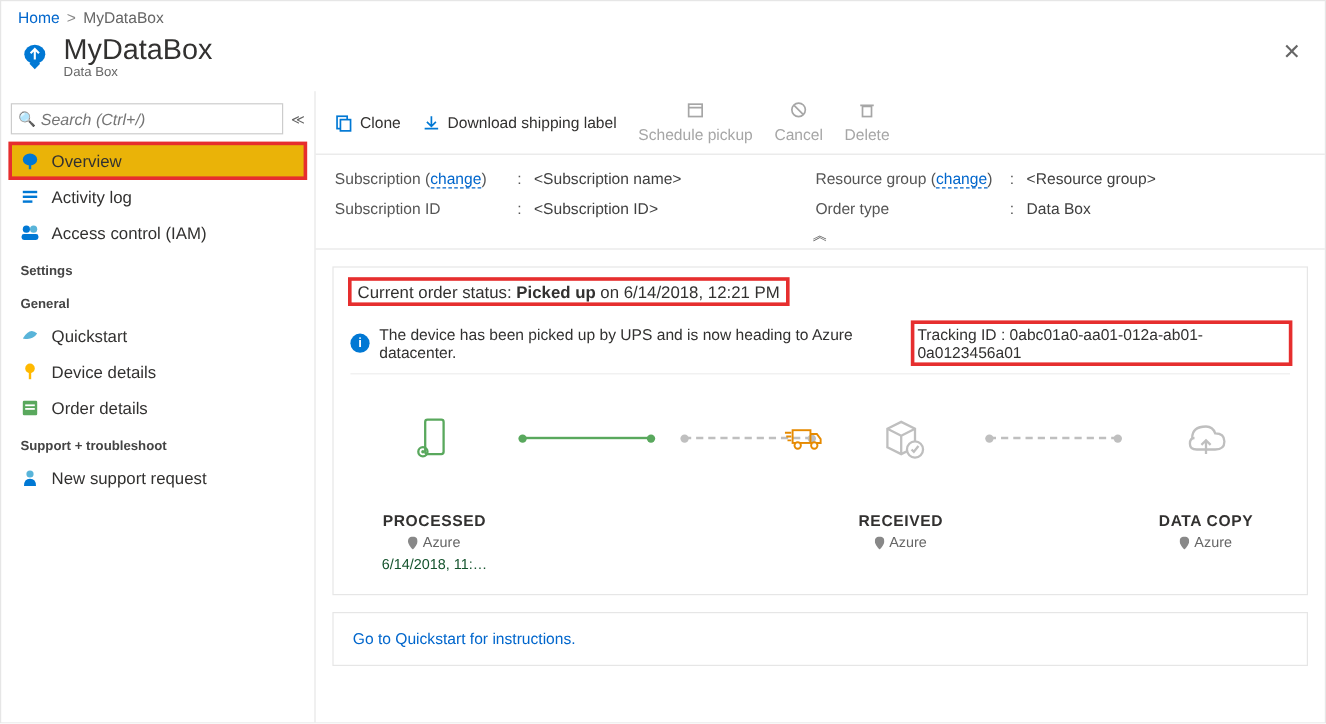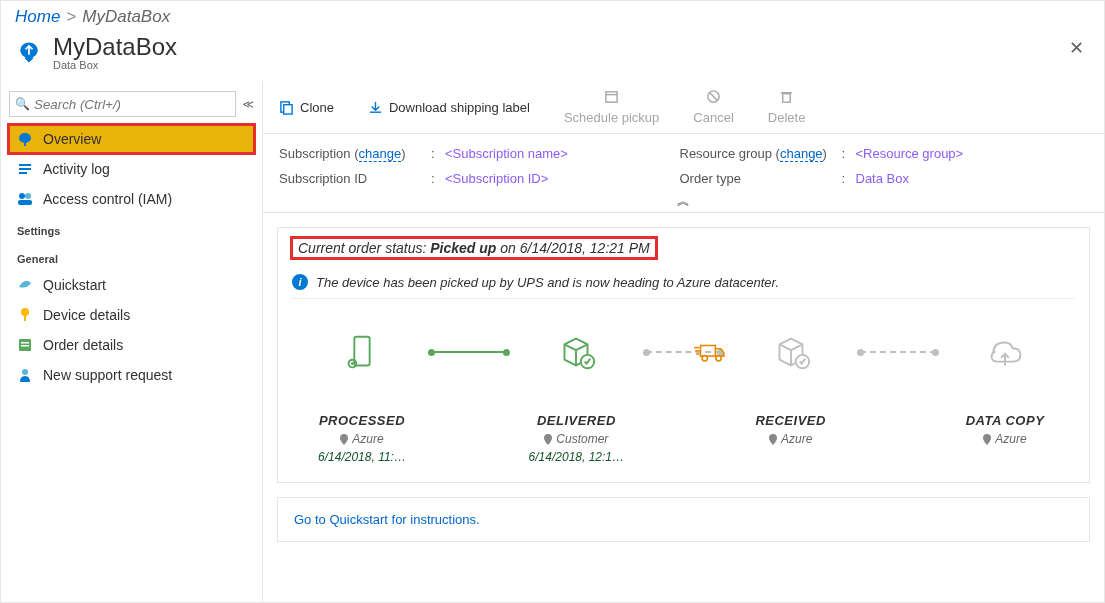--- a/index.html
+++ b/index.html
@@ -1,20 +1,20 @@
 <!DOCTYPE html>
 <html><head>
 <meta charset="utf-8">
 <style>
   * { box-sizing: border-box; margin: 0; padding: 0; font-family: "Segoe UI", Arial, sans-serif; }
   body { width: 1105px; height: 603px; overflow: hidden; background: #fff; color: #323130; font-size: 13px; }
   a { color: #0066cc; text-decoration: none; cursor: pointer; }
   .root { display: flex; flex-direction: column; height: 100%; border: 1px solid #e6e6e6; }
   
-  .breadcrumb { padding: 6px 14px 2px 14px; font-size: 17px; display: flex; align-items: center; gap: 6px; color: #666; font-style: italic; }
+  .breadcrumb { padding: 6px 14px 2px 14px; font-size: 13px; display: flex; align-items: center; gap: 6px; color: #666; }
   .breadcrumb .sep { color: #888; }
   
   .blade-header { display: flex; align-items: flex-start; padding: 4px 14px 10px 14px; justify-content: space-between; }
   .blade-title-wrap { display: flex; align-items: center; gap: 10px; }
   .blade-icon { width: 28px; height: 28px; }
   .blade-title { font-size: 24px; font-weight: 400; color: #323130; }
   .blade-subtitle { font-size: 11px; color: #666; margin-top: -2px; }
   .close-x { font-size: 18px; color: #666; cursor: pointer; padding: 4px 6px; }
   
   .body { display: flex; flex: 1; min-height: 0; }
@@ -24,33 +24,33 @@
   .search-input { flex: 1; border: 1px solid #ccc; padding: 4px 6px 4px 24px; font-style: italic; color: #555; height: 26px; }
   .search-icon { position: absolute; left: 6px; top: 6px; color: #888; font-size: 12px; }
   .collapse-caret { margin-left: 6px; color: #666; font-size: 11px; cursor: pointer; }
   .nav-item { display: flex; align-items: center; gap: 10px; padding: 6px 8px; cursor: pointer; font-size: 14px; }
   .nav-item svg, .nav-item .ic { width: 16px; height: 16px; flex: 0 0 16px; }
   .nav-item.selected { background: #eab308; }
   .nav-section { font-weight: 700; font-size: 11px; color: #444; text-transform: none; padding: 10px 8px 4px 8px; }
   .highlight-red { outline: 3px solid #e62e2e; outline-offset: -1px; }
   
   .main { flex: 1; display: flex; flex-direction: column; min-width: 0; padding: 0 0 0 0; }
-  .toolbar { display: flex; align-items: center; gap: 34px; padding: 8px 16px; border-bottom: 1px solid #e6e6e6; font-size: 13px; }
+  .toolbar { display: flex; align-items: center; gap: 18px; padding: 8px 16px; border-bottom: 1px solid #e6e6e6; font-size: 13px; }
   .toolbar .tbtn { display: flex; align-items: center; gap: 6px; cursor: pointer; color: #323130; }
   .toolbar .tbtn.disabled { color: #a6a6a6; cursor: default; flex-direction: column; }
   .toolbar .tbtn svg { width: 15px; height: 15px; }
   .essentials { padding: 12px 16px 4px 16px; display: grid; grid-template-columns: 150px 12px 1fr 160px 12px 1fr; row-gap: 10px; column-gap: 2px; font-size: 13px; align-items: center; }
   .ess-label { color: #555; }
   .ess-colon { color: #555; }
-  .ess-value { color: #8b5cf6; }
+  .ess-value { color: #404040; }
   .ess-change { color: #0066cc; border-bottom: 1px dashed #0066cc; cursor: pointer; }
   .collapse-bar { text-align: center; color: #666; padding: 2px; cursor: pointer; border-bottom: 1px solid #e6e6e6; }
   
   .content-area { padding: 14px 14px; overflow: auto; flex: 1; }
-  .card { border: 1px solid #e6e6e6; padding: 10px 14px; margin-bottom: 14px; font-style: italic; }
+  .card { border: 1px solid #e6e6e6; padding: 10px 14px; margin-bottom: 14px; }
   .status-line { display: inline-block; padding: 2px 6px; font-size: 14px; }
   .status-line .bold { font-weight: 700; }
   .info-row { display: flex; align-items: center; gap: 8px; padding: 10px 0 8px 0; font-size: 13px; border-bottom: 1px solid #eee; margin-top: 6px; }
   .info-icon { width: 16px; height: 16px; flex: 0 0 16px; border-radius: 50%; background: #0078d4; color: #fff; font-size: 11px; font-weight: 700; display: flex; align-items: center; justify-content: center; }
   .tracking-box { padding: 2px 4px; }
   .stages { display: flex; align-items: flex-start; justify-content: space-between; padding: 30px 10px 8px 10px; gap: 0; }
   .stage { flex: 0 0 120px; display: flex; flex-direction: column; align-items: center; text-align: center; gap: 4px; font-size: 13px; justify-content: center; }
   .stage .sicon { width: 46px; height: 46px; display: flex; align-items: center; justify-content: center; }
   .stage .title { font-weight: 700; letter-spacing: .5px; margin-top: 34px; font-size: 13px; }
   .stage .loc { color: #666; font-size: 12px; display: flex; align-items: center; gap: 4px; }
@@ -144,20 +144,21 @@
       </div>
       <div class="nav-item">
         <svg class="ic" viewBox="0 0 16 16">
             <rect x="2" y="2" width="12" height="12" rx="1" fill="#59a85d"></rect>
             <rect x="4" y="5" width="8" height="1.5" fill="#fff"></rect>
             <rect x="4" y="8" width="8" height="1.5" fill="#fff"></rect>
           </svg>
         <span>Order details</span>
       </div>
 
+      <div class="nav-section">Support + troubleshoot</div>
       <div class="nav-item">
         <svg class="ic" viewBox="0 0 16 16">
             <circle cx="8" cy="5" r="3" fill="#59b4d9"></circle>
             <path d="M3 15 Q3 9 8 9 Q13 9 13 15 Z" fill="#0078d4"></path>
           </svg>
         <span>New support request</span>
       </div>
     </div>
 
     <div class="main">
@@ -218,20 +219,23 @@
       <div class="collapse-bar">︽</div>
 
       <div class="content-area">
         <div class="card">
           <span class="status-line highlight-red">
             <span>Current order status: </span><span class="bold">Picked up</span><span> on 6/14/2018, 12:21 PM</span>
           </span>
           <div class="info-row">
             <div class="info-icon">i</div>
             <span>The device has been picked up by UPS and is now heading to Azure datacenter.</span>
+            <span class="tracking-box highlight-red">
+              <span>Tracking ID : </span><span>0abc01a0-aa01-012a-ab01-0a0123456a01</span>
+            </span>
           </div>
 
           <div class="stages">
 
             <div class="stage">
               <div class="sicon">
                 <svg viewBox="0 0 48 48" width="46" height="46">
                     <rect x="16" y="8" width="16" height="30" rx="2" fill="none" stroke="#59a85d" stroke-width="2"></rect>
                     <circle cx="14" cy="36" r="4" fill="none" stroke="#59a85d" stroke-width="2"></circle>
                     <circle cx="14" cy="36" r="1.5" fill="#59a85d"></circle>
@@ -246,38 +250,20 @@
                 </div>
               <div class="time">6/14/2018, 11:…</div>
             </div>
             <div class="connector">
                 <div class="line">
                   <span class="dot left"></span>
                   <span class="dot right"></span>
                 </div>
               </div>
 
-            <div class="stage">
-              <div class="sicon">
-                <svg viewBox="0 0 48 48" width="46" height="46">
-                    <path d="M12 16 L24 10 L36 16 L36 32 L24 38 L12 32 Z" fill="none" stroke="#59a85d" stroke-width="2"></path>
-                    <path d="M12 16 L24 22 L36 16 M24 22 L24 38" fill="none" stroke="#59a85d" stroke-width="2"></path>
-                    <circle cx="36" cy="34" r="7" fill="#fff" stroke="#59a85d" stroke-width="2"></circle>
-                    <path d="M33 34 L35 36 L39 31" fill="none" stroke="#59a85d" stroke-width="2"></path>
-                  </svg>
-              </div>
-              <div class="title">DELIVERED</div>
-              <div class="loc">
-                  <svg class="pin" viewBox="0 0 8 11">
-                    <path d="M4 0 C1 0 0 2 0 4 C0 7 4 11 4 11 C4 11 8 7 8 4 C8 2 7 0 4 0" fill="#888"></path>
-                  </svg>
-                  <span>Customer</span>
-                </div>
-              <div class="time">6/14/2018, 12:1…</div>
-            </div>
             <div class="connector">
                 <div class="line dashed">
                   <span class="dot left"></span>
                   <span class="dot right"></span>
                 </div>
               </div>
 
             <div class="stage">
               <div class="sicon" style="position:relative;">
                 <svg viewBox="0 0 48 48" width="46" height="46">

